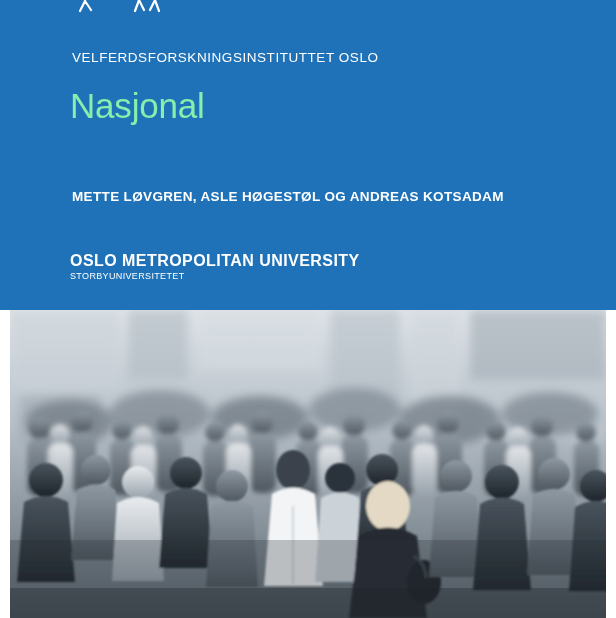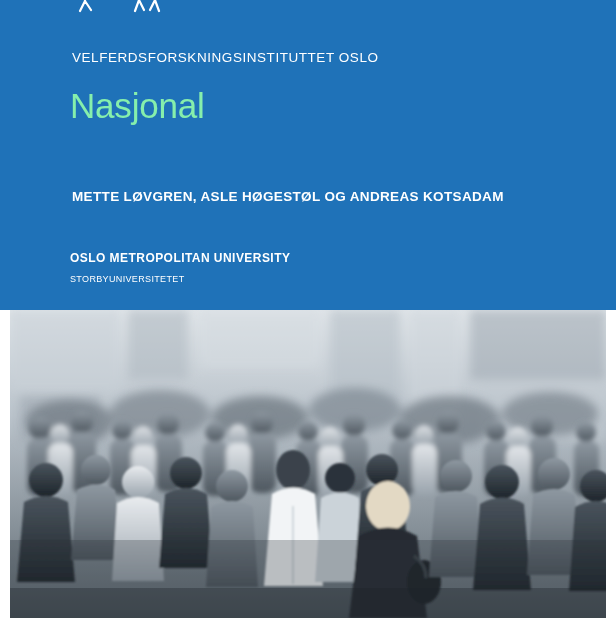--- a/index.html
+++ b/index.html
@@ -69,31 +69,30 @@
     color: #ffffff;
     font-weight: 700;
   }
   .logo {
     position: absolute;
     left: 70px;
     top: 251px;
     color: #ffffff;
   }
   .logo .line1 {
-    font-size: 12px;
+    font-size: 16px;
     font-weight: 700;
     letter-spacing: 0.45px;
     line-height: 1.25;
   }
   .logo .line2 {
     font-size: 9px;
     font-weight: 400;
     letter-spacing: 0.35px;
     line-height: 1.25;
-    margin-top: 8px;
   }
   
   .photo {
     position: absolute;
     left: 10px;
     top: 310px;
     width: 596px;
     height: 308px;
     overflow: hidden;
     background: #8f9aa3;

